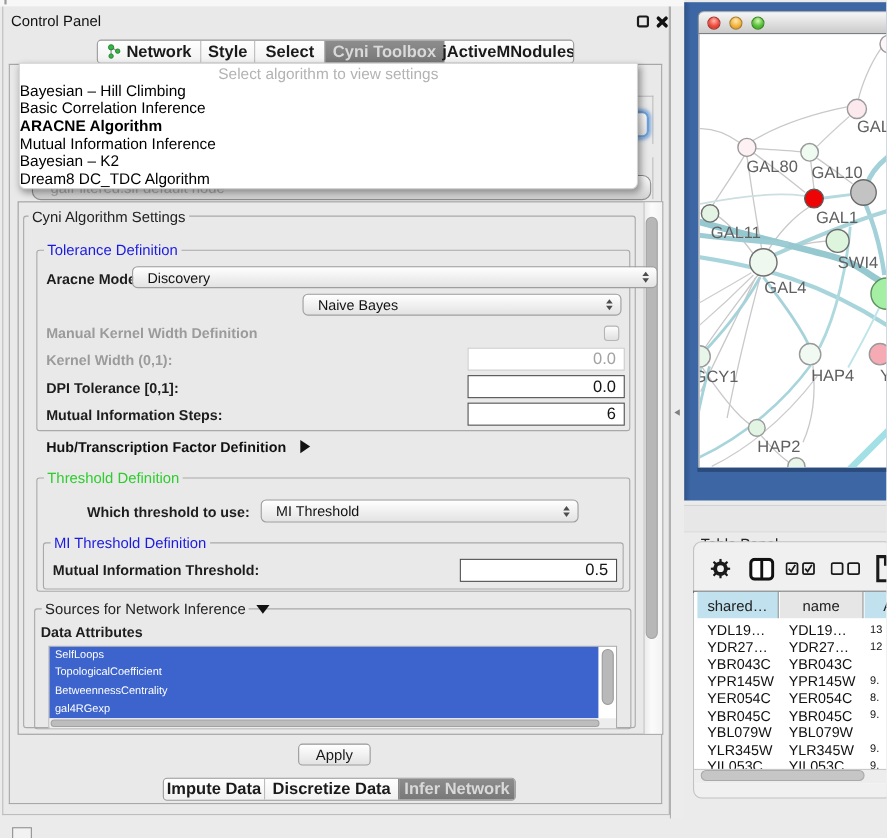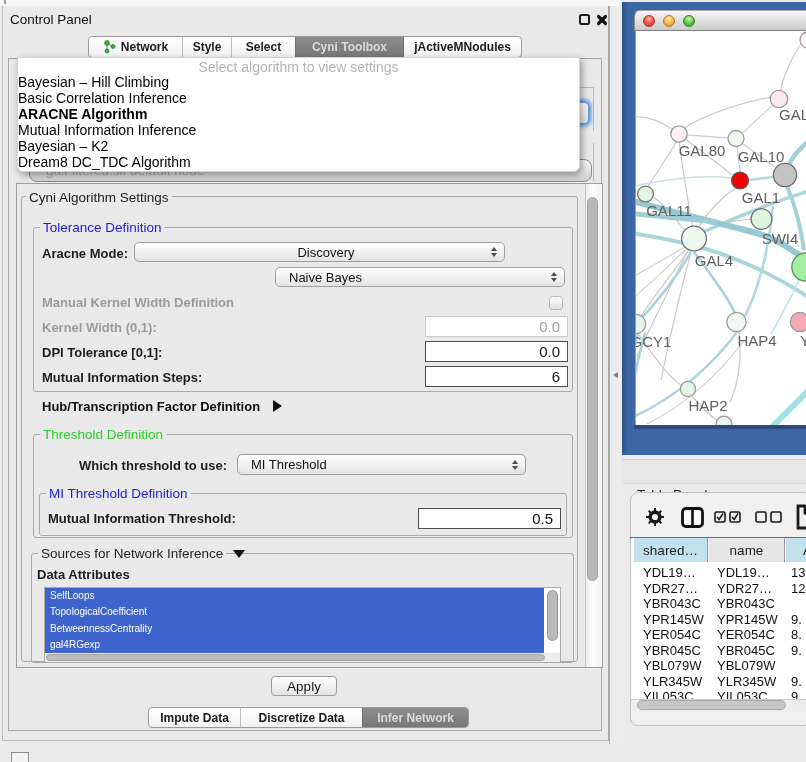--- a/index.html
+++ b/index.html
@@ -8,21 +8,21 @@
 .lbl{font-size:13px;font-weight:bold;color:#1d1d1d;white-space:nowrap;}
 .dis{color:#9b9b9b;}
 .gbox{position:absolute;border:1px solid #a9a9a9;border-radius:3px;}
 .gtitle{position:absolute;background:#e9e9e9;padding:0 3px;font-size:13.5px;white-space:nowrap;}
 .combo{position:absolute;border:1px solid #9e9e9e;border-radius:5px;background:linear-gradient(#ffffff,#f2f2f2 45%,#e3e3e3);display:flex;align-items:center;font-size:13px;color:#111;}
 .combo .arr{position:absolute;right:7px;top:0;bottom:0;display:flex;flex-direction:column;justify-content:center;gap:2px;}
 .tri-u{width:0;height:0;border-left:3.5px solid transparent;border-right:3.5px solid transparent;border-bottom:4.5px solid #4c4c4c;}
 .tri-d{width:0;height:0;border-left:3.5px solid transparent;border-right:3.5px solid transparent;border-top:4.5px solid #4c4c4c;}
 .fld{position:absolute;background:#fff;font-size:15px;text-align:right;padding:1px 7px 0 0;color:#151515;}
 .seg{position:absolute;display:flex;border:1px solid #9b9b9b;border-radius:4px;overflow:hidden;background:linear-gradient(#ffffff,#f1f1f1);}
-.seg .s{display:flex;align-items:center;justify-content:center;font-size:12px;font-weight:bold;color:#1a1a1a;white-space:nowrap;position:relative;}
+.seg .s{display:flex;align-items:center;justify-content:center;font-size:15px;font-weight:bold;color:#1a1a1a;white-space:nowrap;position:relative;}
 .seg .s.sep{border-left:1px solid #bcbcbc;}
 .seg .s.on{background:linear-gradient(#8d8d8d,#787878);color:#d9d9d9;border-left:1px solid #6f6f6f;font-weight:bold;}
 </style></head><body>
 <div id="root">
 
 <div class="ab" style="left:0;top:0;width:622px;height:6px;background:#f7f7f7;"></div>
 <div class="ab" style="left:4px;top:0;width:2px;height:4px;background:#9a9a9a;"></div>
 
 <div class="ab" style="left:2px;top:6px;width:607px;height:735px;background:#e9e9e9;border-right:1px solid #a6a6a6;border-left:1px solid #bdbdbd;border-bottom:1px solid #bdbdbd;"></div>
 <div class="ab" style="left:10px;top:12px;font-size:13.5px;color:#111;">Control Panel</div>
@@ -60,21 +60,21 @@
 <div class="ab" style="left:585px;top:184px;width:17px;height:483px;background:linear-gradient(to right,#ececec,#fbfbfb 40%,#f3f3f3);border-left:1px solid #c6c6c6;"></div>
 <div class="ab" style="left:586.5px;top:197px;width:11px;height:384px;background:#b7b7b7;border:1px solid #a2a2a2;border-radius:6px;"></div>
 
 <div class="gbox" style="left:21px;top:196px;width:557px;height:466px;"></div>
 <div class="gtitle" style="left:26px;top:190px;color:#222;">Cyni Algorithm Settings</div>
 
 <div class="gbox" style="left:33px;top:227px;width:540px;height:165px;"></div>
 <div class="gtitle" style="left:40px;top:220px;color:#1b1be0;">Tolerance Definition</div>
 
 <div class="lbl ab" style="left:42px;top:246px;">Aracne Mode:</div>
-<div class="combo" style="left:134px;top:242px;width:371px;height:20px;justify-content:center;">
+<div class="combo" style="left:120px;top:242px;width:478px;height:20px;">
       <span style="margin-left:13px;">Discovery</span>
       <span class="arr">
         <span class="tri-u"></span>
         <span class="tri-d"></span>
       </span>
     </div>
 <div class="combo" style="left:275px;top:267px;width:290px;height:20px;">
       <span style="margin-left:13px;">Naive Bayes</span>
       <span class="arr">
         <span class="tri-u"></span>
@@ -248,17 +248,17 @@
       <path d="M2 2 L9 2 L16 9 L16 24 L2 24 Z M9 2 L9 9 L16 9" fill="none" stroke="#1a1a1a" stroke-width="2.8"></path>
     </svg>
 
 <div class="ab" style="left:630px;top:537px;width:176px;height:1.5px;background:#6e6e6e;"></div>
 <div class="ab" style="left:631px;top:538px;width:175px;height:174px;background:#fff;"></div>
 <div class="ab" style="left:634px;top:538px;width:74px;height:24px;background:#c0e1ed;border-right:1px solid #9a9a9a;display:flex;align-items:center;justify-content:center;font-size:13.5px;color:#222;">shared…</div>
 <div class="ab" style="left:709px;top:538px;width:76px;height:24px;background:#e6e6e6;border-right:1px solid #9a9a9a;display:flex;align-items:center;justify-content:center;font-size:13.5px;color:#222;">name</div>
 <div class="ab" style="left:786px;top:538px;width:20px;height:24px;background:#c0e1ed;display:flex;align-items:center;font-size:13.5px;color:#222;padding-left:17px;">A</div>
 <div class="ab" style="left:643px;top:565px;font-size:13px;color:#111;line-height:15.5px;white-space:nowrap;">YDL19…<br>YDR27…<br>YBR043C<br>YPR145W<br>YER054C<br>YBR045C<br>YBL079W<br>YLR345W<br>YIL053C</div>
 <div class="ab" style="left:717px;top:565px;font-size:13px;color:#111;line-height:15.5px;white-space:nowrap;">YDL19…<br>YDR27…<br>YBR043C<br>YPR145W<br>YER054C<br>YBR045C<br>YBL079W<br>YLR345W<br>YIL053C</div>
-<div class="ab" style="left:791px;top:565px;font-size:13px;color:#111;line-height:15.5px;white-space:nowrap;">13<br>12<br>&nbsp;<br>9.<br>8.<br>9.<br>&nbsp;<br>9.<br>9.</div>
+<div class="ab" style="left:791px;top:565px;font-size:10px;color:#111;line-height:15.5px;white-space:nowrap;">13<br>12<br>&nbsp;<br>9.<br>8.<br>9.<br>&nbsp;<br>9.<br>9.</div>
 
 <div class="ab" style="left:631px;top:699px;width:175px;height:13px;background:#ededed;border-top:1px solid #c9c9c9;"></div>
 <div class="ab" style="left:637px;top:700px;width:149px;height:10px;background:#c6c6c6;border:1px solid #aaaaaa;border-radius:5px;"></div>
 
 </div>
 </body></html>

